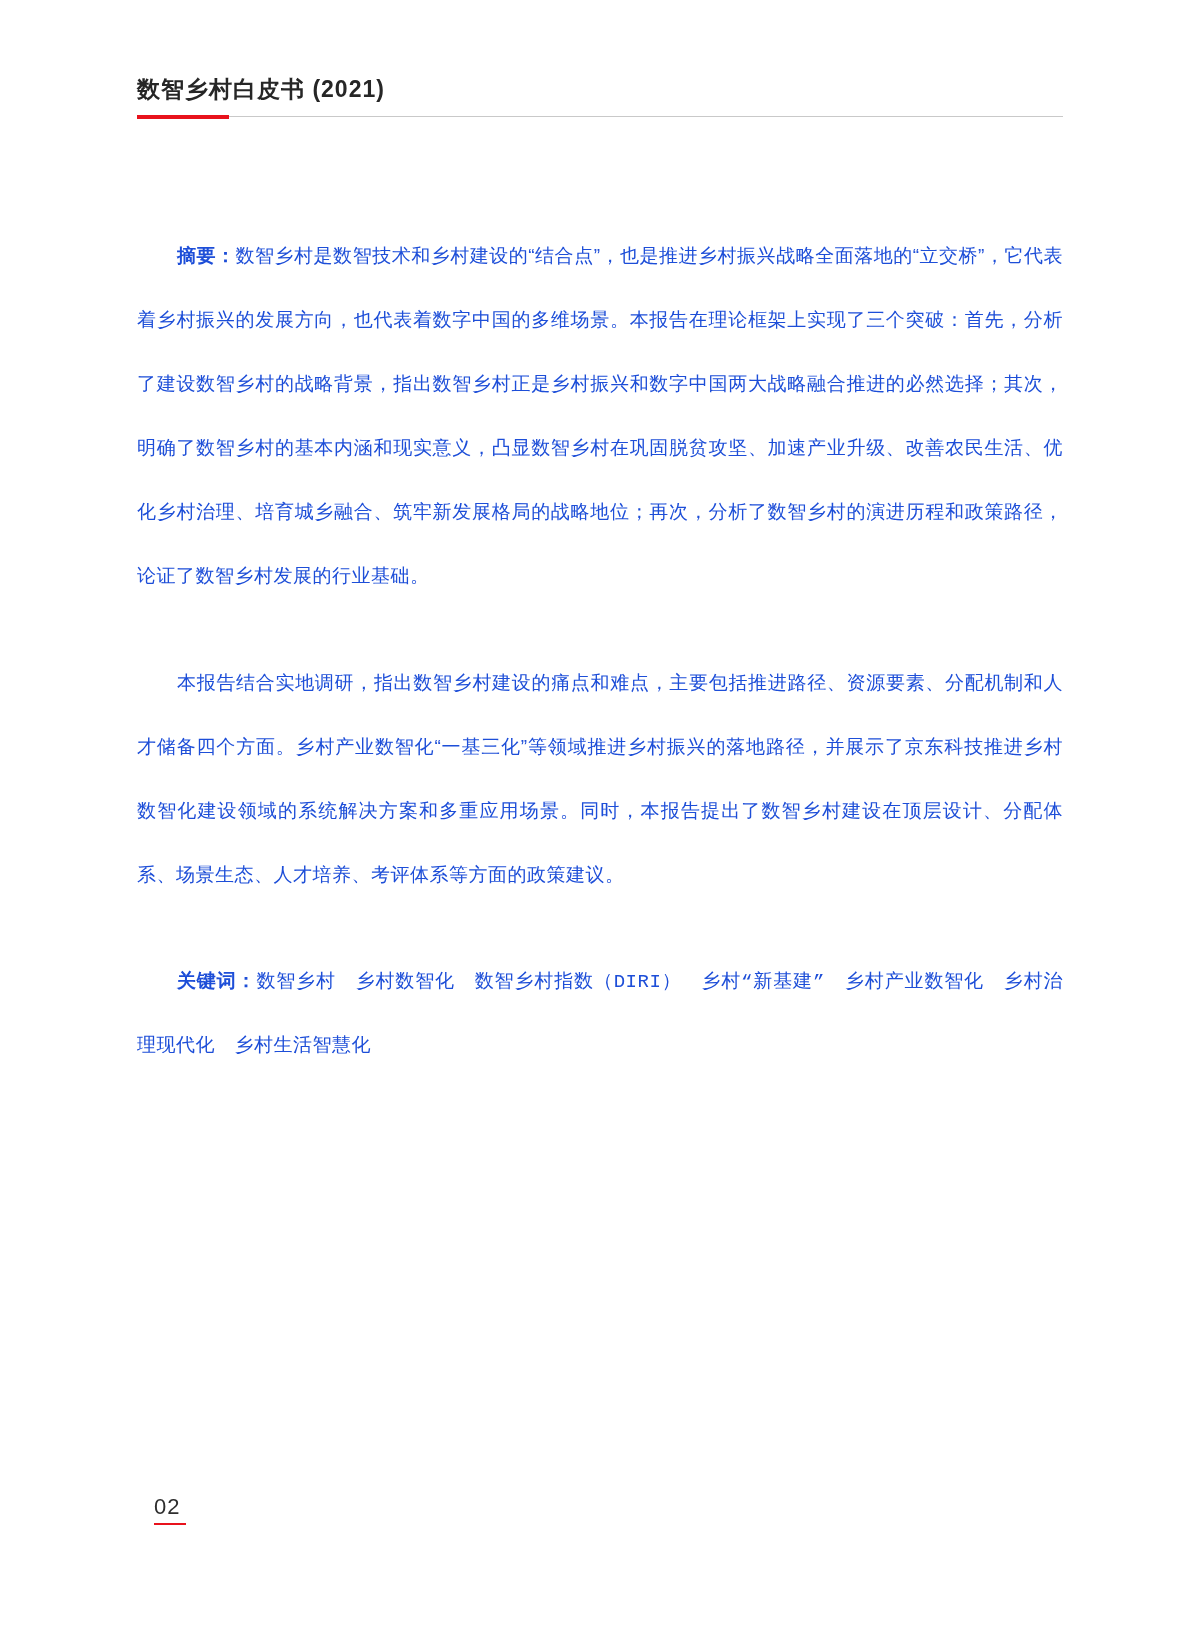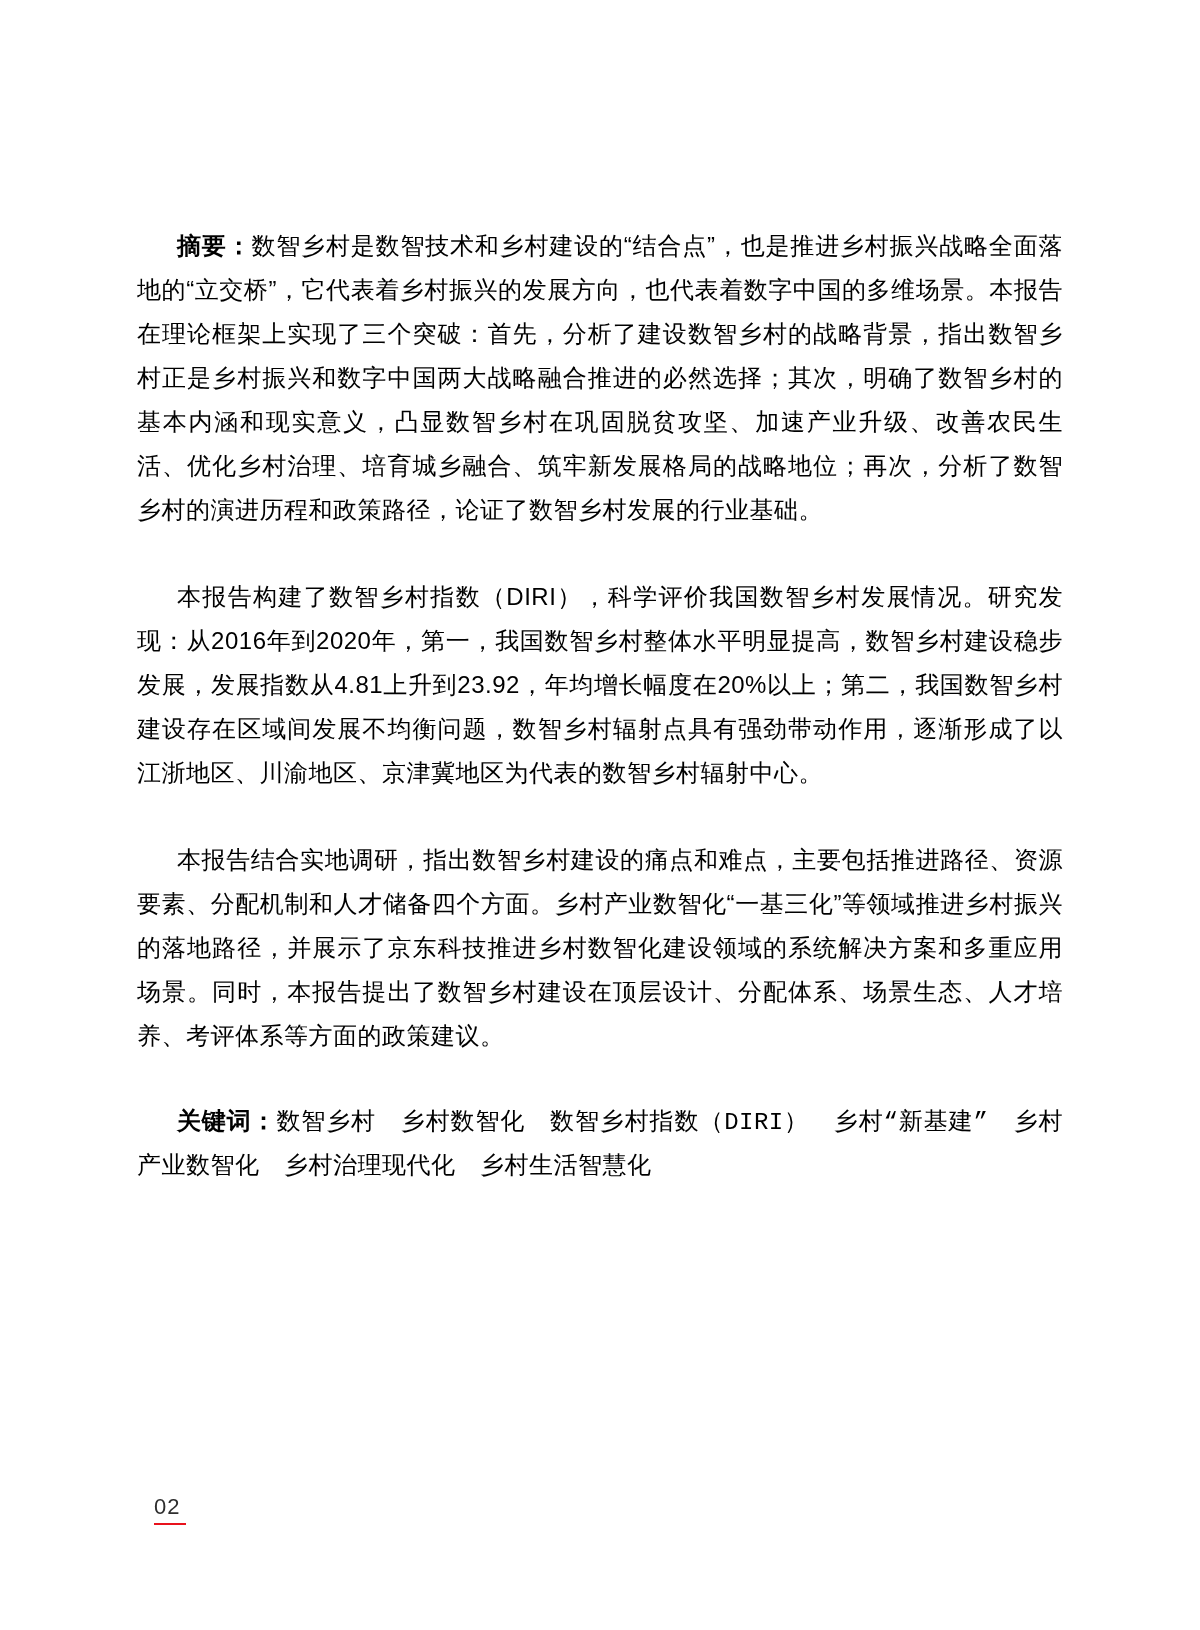--- a/index.html
+++ b/index.html
@@ -53,23 +53,23 @@
     height: 4px;
     background: #e8121c;
   }
 
   
   .content {
     position: absolute;
     top: 224px;
     left: 137px;
     width: 926px;
-    color: #000000;
-    font-size: 24px;
-    line-height: 44px;
+    color: #1d4ed8;
+    font-size: 19px;
+    line-height: 64px;
     text-align: justify;
     letter-spacing: 0.5px;
   }
   .para {
     text-indent: 40px;
     margin-bottom: 43px;
   }
   .para:last-child { margin-bottom: 0; font-family: Liberation Mono, monospace; }
   .bold { font-weight: bold; }
 
@@ -90,26 +90,32 @@
     height: 2px;
     margin-top: 3px;
     background: #e8121c;
   }
 </style>
 </head>
 <body>
 
 <div class="page">
 
+  <header class="header">
+    <div class="header-title">数智乡村白皮书 (2021)</div>
+    <div class="header-rule">
+      <span class="header-rule-gray"></span>
+      <span class="header-rule-red"></span>
+    </div>
+  </header>
 
   <main class="content">
 
     <p class="para"><span class="bold">摘要：</span><span>数智乡村是数智技术和乡村建设的“结合点”，也是推进乡村振兴战略全面落地的“立交桥”，它代表着乡村振兴的发展方向，也代表着数字中国的多维场景。本报告在理论框架上实现了三个突破：首先，分析了建设数智乡村的战略背景，指出数智乡村正是乡村振兴和数字中国两大战略融合推进的必然选择；其次，明确了数智乡村的基本内涵和现实意义，凸显数智乡村在巩固脱贫攻坚、加速产业升级、改善农民生活、优化乡村治理、培育城乡融合、筑牢新发展格局的战略地位；再次，分析了数智乡村的演进历程和政策路径，论证了数智乡村发展的行业基础。</span></p>
 
-    <p class="para">本报告构建了数智乡村指数（DIRI），科学评价我国数智乡村发展情况。研究发现：从2016年到2020年，第一，我国数智乡村整体水平明显提高，数智乡村建设稳步发展，发展指数从4.81上升到23.92，年均增长幅度在20%以上；第二，我国数智乡村建设存在区域间发展不均衡问题，数智乡村辐射点具有强劲带动作用，逐渐形成了以江浙地区、川渝地区、京津冀地区为代表的数智乡村辐射中心。</p>
 
     <p class="para">本报告结合实地调研，指出数智乡村建设的痛点和难点，主要包括推进路径、资源要素、分配机制和人才储备四个方面。乡村产业数智化“一基三化”等领域推进乡村振兴的落地路径，并展示了京东科技推进乡村数智化建设领域的系统解决方案和多重应用场景。同时，本报告提出了数智乡村建设在顶层设计、分配体系、场景生态、人才培养、考评体系等方面的政策建议。</p>
 
     <p class="para"><span class="bold">关键词：</span><span>数智乡村　乡村数智化　数智乡村指数（DIRI）　乡村“新基建”　乡村产业数智化　乡村治理现代化　乡村生活智慧化</span></p>
 
   </main>
 
   <footer class="footer">
     <div class="page-number">02</div>
     <div class="page-number-rule"></div>

